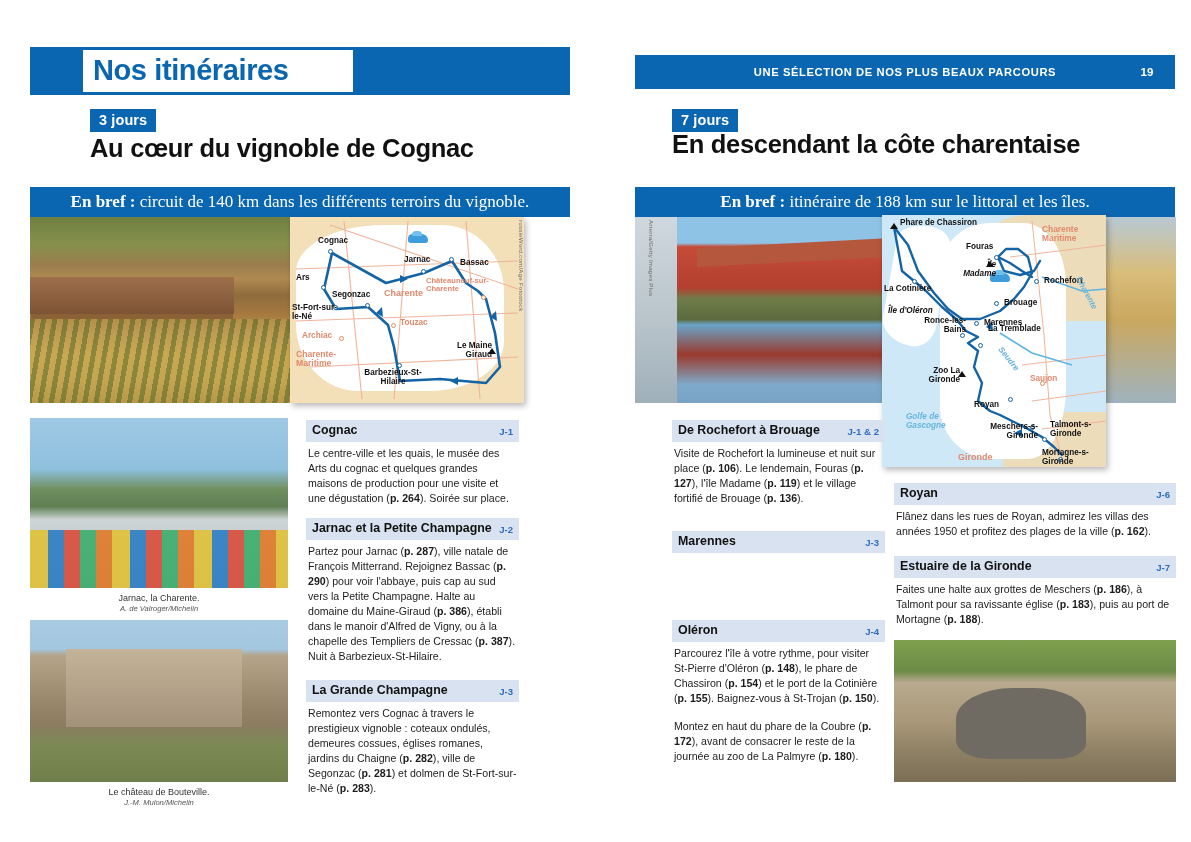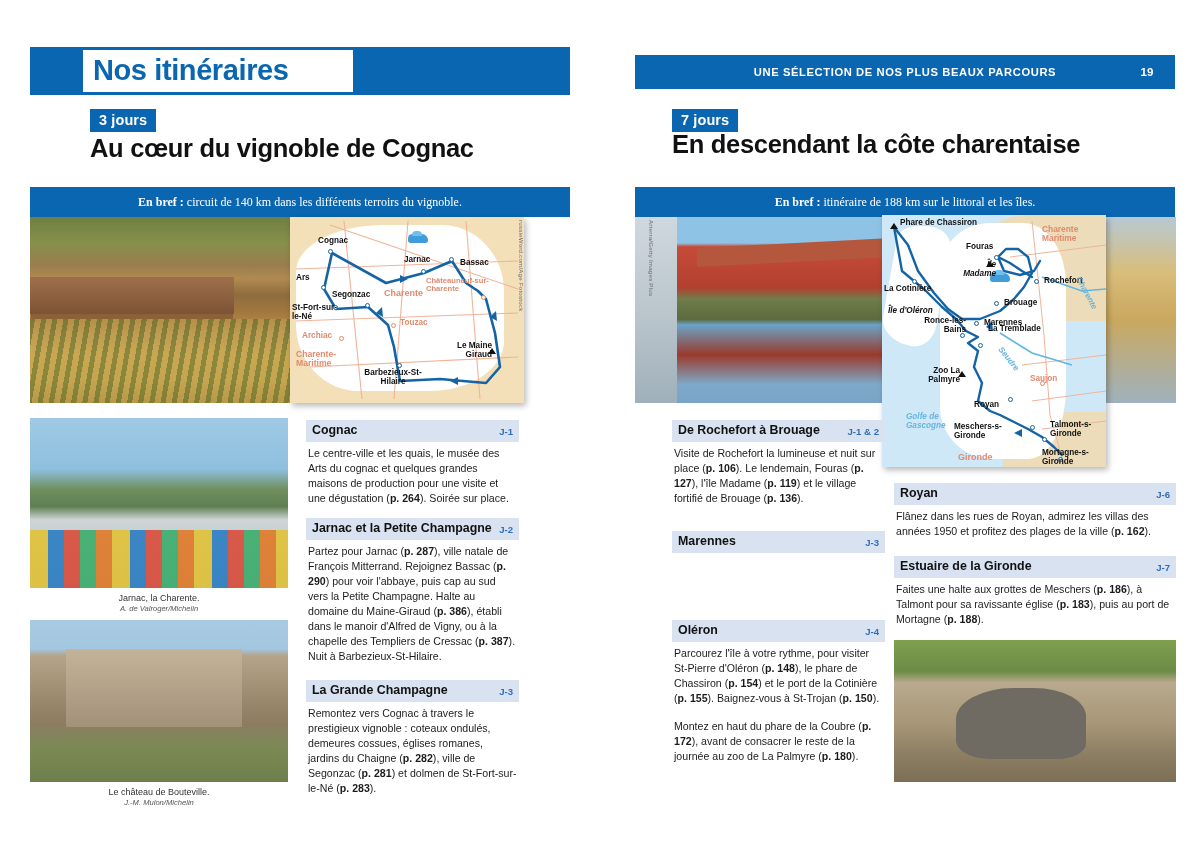--- a/index.html
+++ b/index.html
@@ -37,21 +37,21 @@
   .itin-title {
     position: absolute; font-size: 25.5px; font-weight: bold;
     color: #111111; line-height: 1.16; letter-spacing: -0.3px;
   }
   #left-itin-title { left: 90px; top: 134px; width: 420px; }
   #right-itin-title { left: 672px; top: 130px; width: 430px; }
 
   .enbref-bar {
     position: absolute; height: 30px; background: #0a66b0;
     color: #ffffff; font-family: "Liberation Serif", serif;
-    font-size: 12px; line-height: 30px; text-align: center;
+    font-size: 17px; line-height: 30px; text-align: center;
   }
   .enbref-bar b { font-weight: bold; }
   #left-enbref { left: 30px; top: 187px; width: 540px; }
   #right-enbref { left: 635px; top: 187px; width: 540px; }
 
   
   .photo { position: absolute; overflow: hidden; }
 
   
   #left-vineyard {
@@ -386,23 +386,23 @@
 
     <div class="map-label" style="left:18px;top:4px">Phare de Chassiron</div>
     <div class="map-label" style="left:84px;top:28px">Fouras</div>
     <div class="map-label" style="left:162px;top:62px">Rochefort</div>
     <div class="map-label" style="left:2px;top:70px">La Cotinière</div>
     <div class="map-label isle" style="left:78px;top:46px;width:36px;white-space:normal;text-align:right">Île Madame</div>
     <div class="map-label" style="left:122px;top:84px">Brouage</div>
     <div class="map-label" style="left:40px;top:102px;width:44px;white-space:normal;text-align:right">Ronce-les-Bains</div>
     <div class="map-label" style="left:102px;top:104px">Marennes</div>
     <div class="map-label" style="left:106px;top:110px">La Tremblade</div>
-    <div class="map-label" style="left:28px;top:152px;width:50px;white-space:normal;text-align:right">Zoo La Palmyre</div>
+    <div class="map-label" style="left:28px;top:152px;width:50px;white-space:normal;text-align:right">Zoo La Gironde</div>
     <div class="map-label" style="left:92px;top:186px">Royan</div>
-    <div class="map-label" style="left:72px;top:208px;width:60px;white-space:normal;text-align:left">Meschers-s-Gironde</div>
+    <div class="map-label" style="left:96px;top:208px;width:60px;white-space:normal;text-align:right">Meschers-s-Gironde</div>
     <div class="map-label" style="left:168px;top:206px;width:54px;white-space:normal">Talmont-s-Gironde</div>
     <div class="map-label" style="left:160px;top:234px;width:62px;white-space:normal">Mortagne-s-Gironde</div>
     <div class="map-label region" style="left:148px;top:160px">Saujon</div>
     <div class="map-label region" style="left:160px;top:10px;width:56px;white-space:normal;font-size:8.4px">Charente Maritime</div>
     <div class="map-label region" style="left:76px;top:238px;font-size:9px">Gironde</div>
     <div class="map-label water" style="left:24px;top:198px;width:46px;white-space:normal">Golfe de Gascogne</div>
     <div class="map-label water" style="left:112px;top:140px;transform:rotate(52deg)">Seudre</div>
     <div class="map-label water" style="left:186px;top:74px;transform:rotate(62deg)">Charente</div>
     <div class="map-label isle" style="left:6px;top:92px">Île d'Oléron</div>
   </div>

